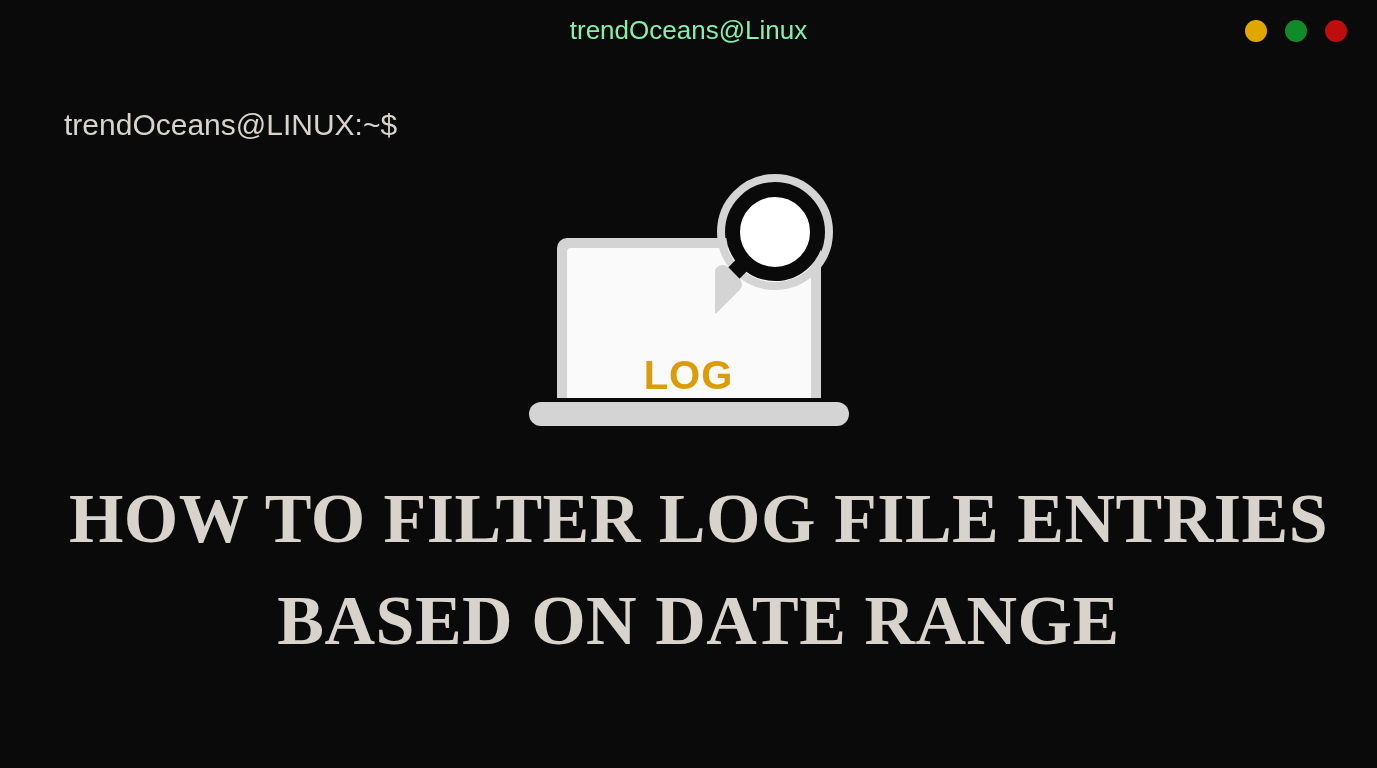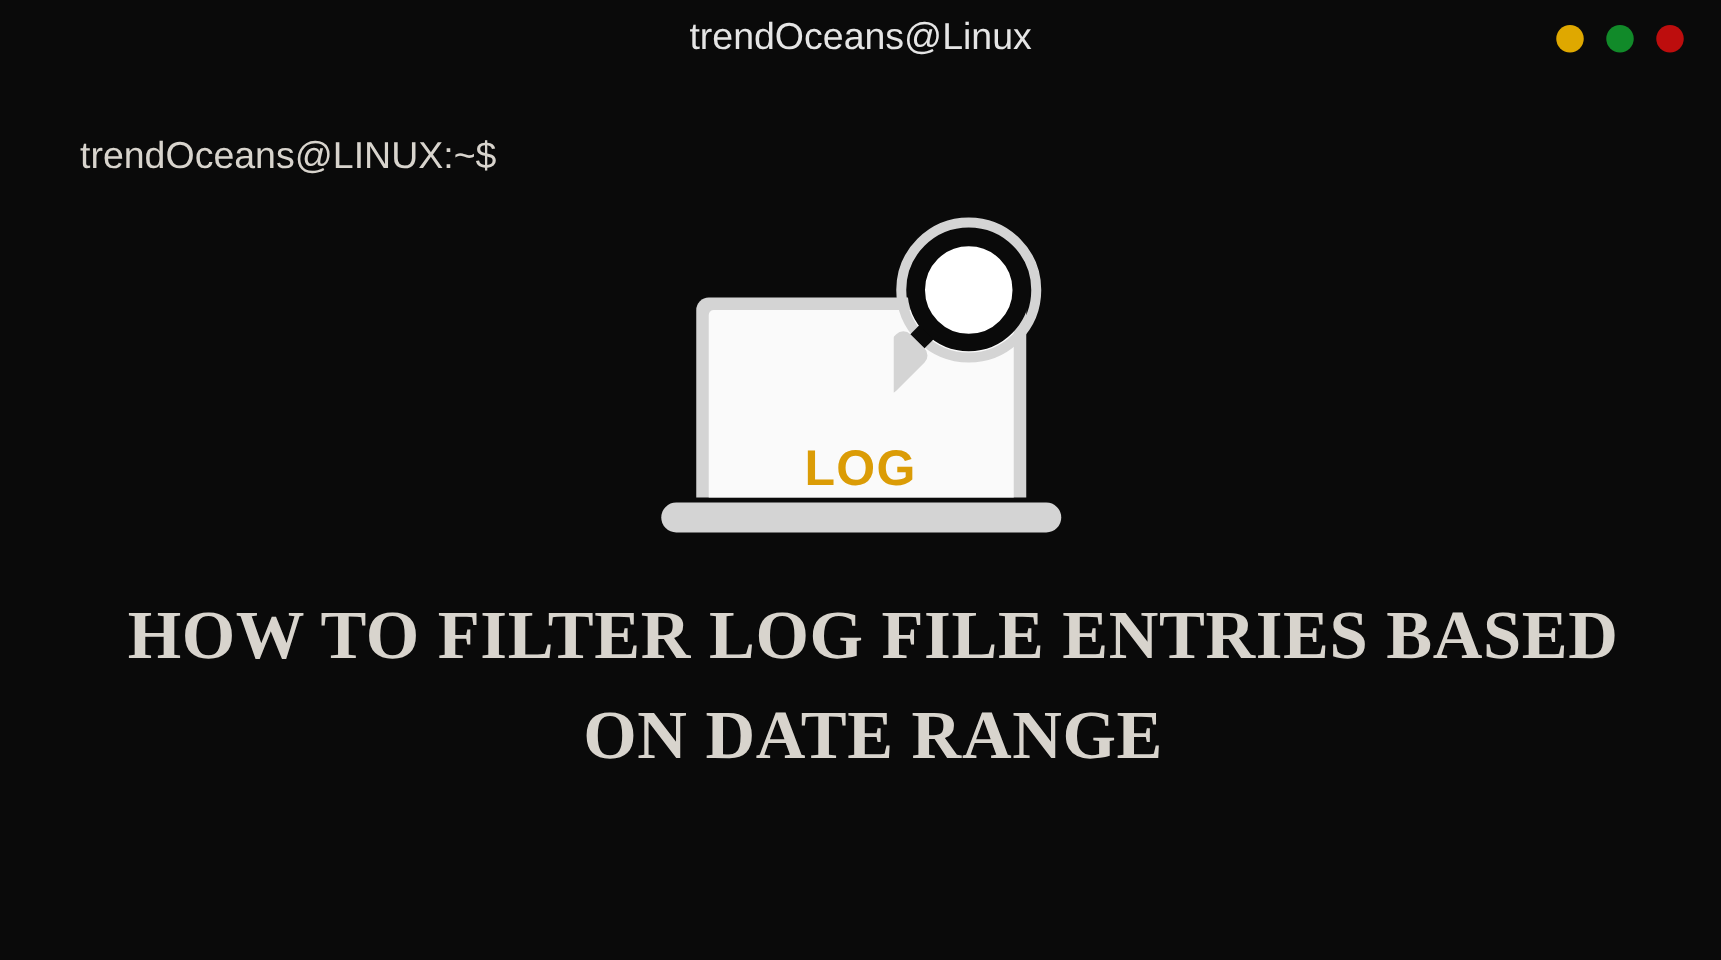--- a/index.html
+++ b/index.html
@@ -15,22 +15,22 @@
       position: absolute;
       top: 0;
       left: 0;
       right: 0;
       height: 60px;
       display: flex;
       align-items: center;
       justify-content: center;
     }
     .window-title {
-      color: #e5e5e5;
-      font-size: 30px;
+      color: #86efac;
+      font-size: 26px;
       font-family: 'Segoe UI', Arial, sans-serif;
       font-weight: 400;
     }
     .traffic-lights {
       position: absolute;
       top: 20px;
       right: 30px;
       display: flex;
       gap: 18px;
       align-items: center;
@@ -107,21 +107,21 @@
       width: 150px;
       height: 150px;
     }
     .headline {
       position: absolute;
       top: 468px;
       left: 0;
       right: 0;
       text-align: center;
       color: #d8d4cd;
-      font-size: 55px;
+      font-size: 70px;
       font-weight: 700;
       line-height: 1.45;
       padding: 0 40px;
       font-family: Georgia, 'Times New Roman', serif;
       letter-spacing: 0.5px;
       margin-left: 20px;
     }
   </style>
 </head>
 <body>

